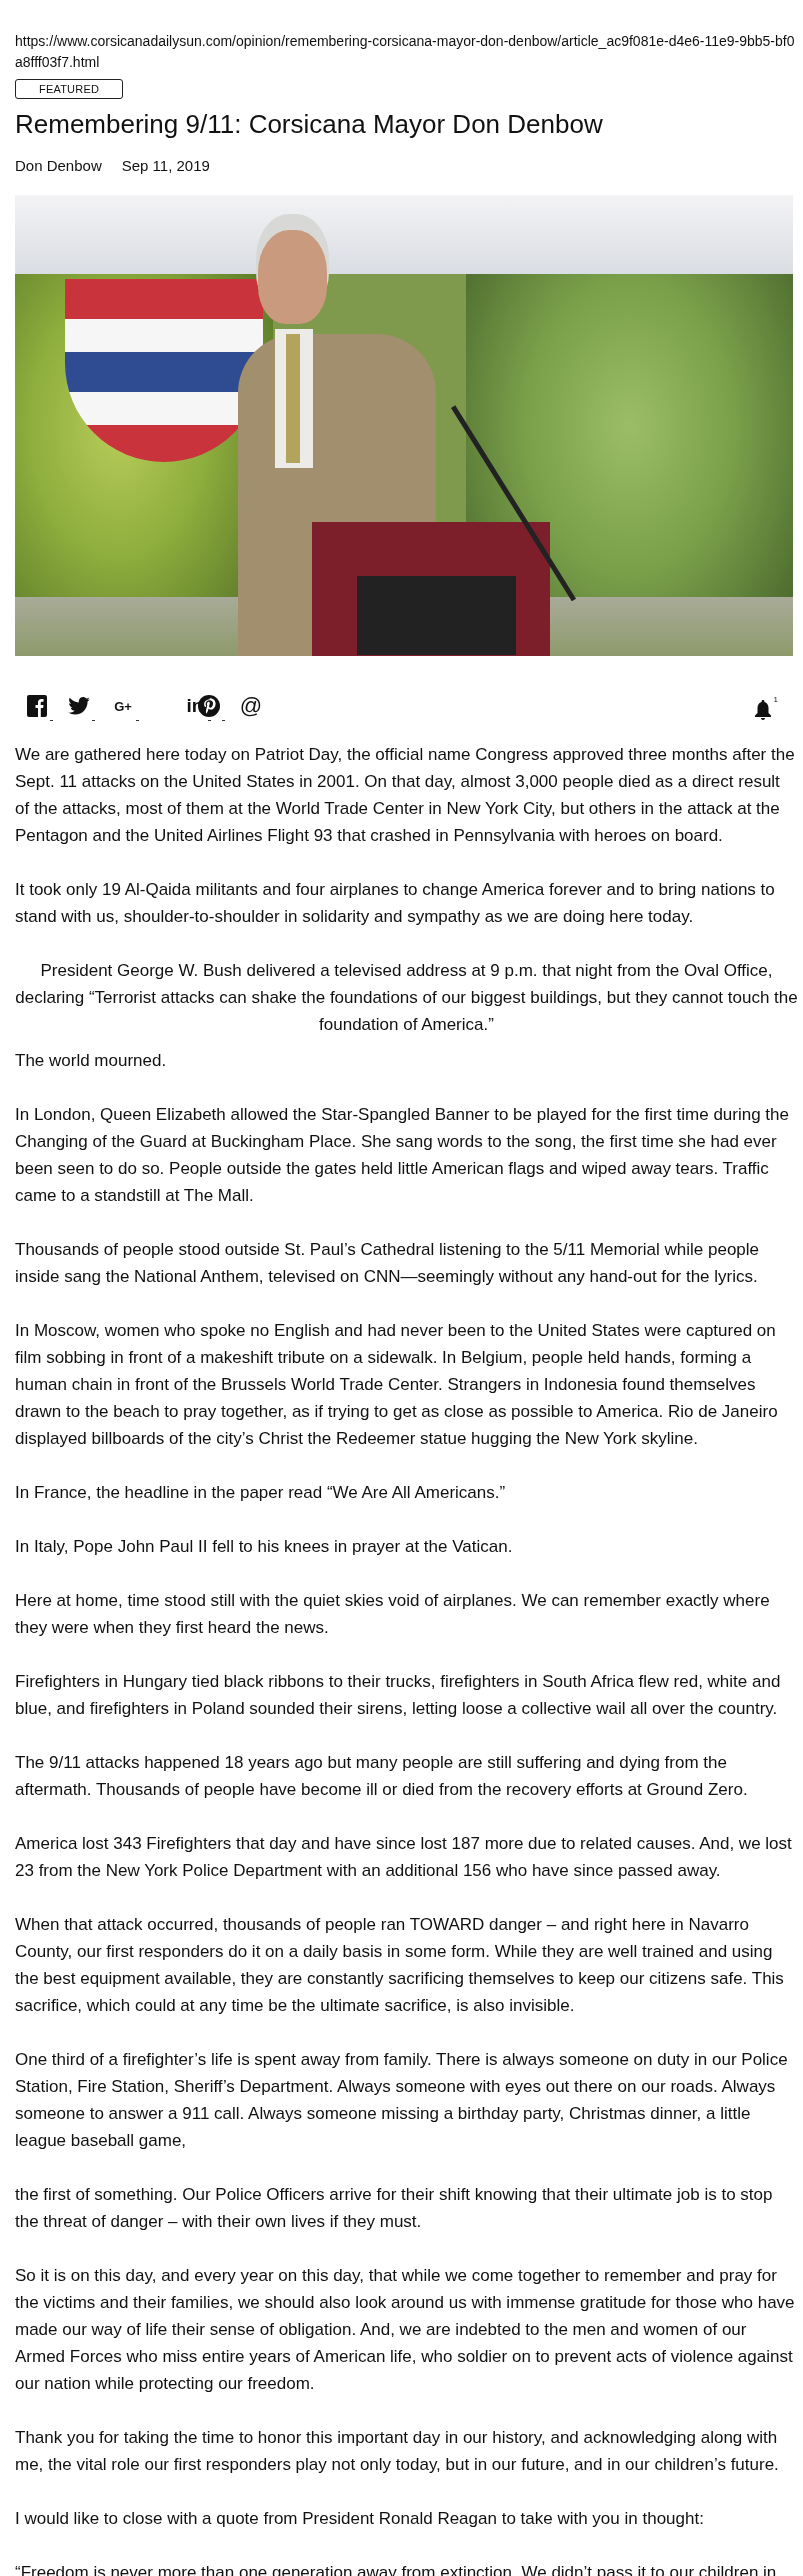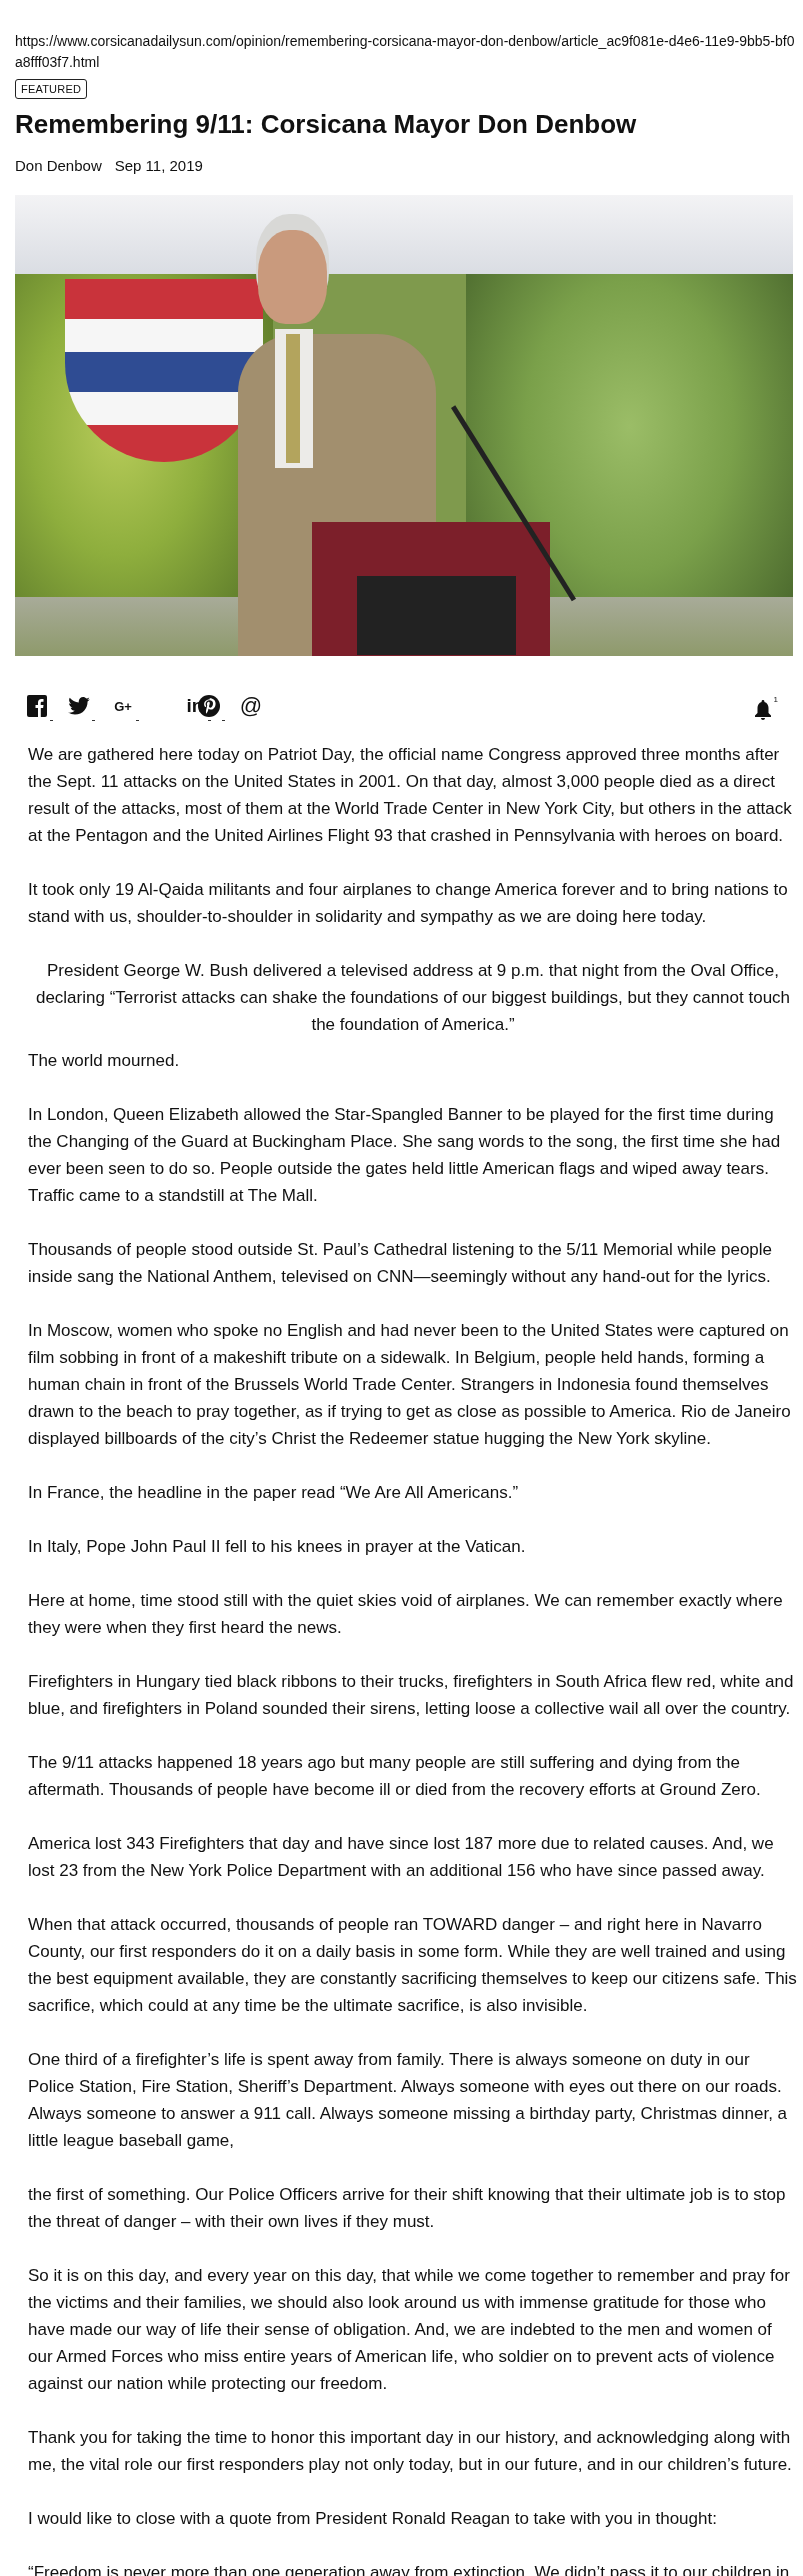--- a/index.html
+++ b/index.html
@@ -15,32 +15,32 @@
   .page { position: absolute; left: 15px; top: 0; width: 783px; }
 
   .url {
     position: absolute; top: 31px; left: 0; width: 783px;
     font-size: 14px; line-height: 21px; color: #111;
     word-break: break-all;
   }
   .badge {
     position: absolute; top: 79px; left: 0;
     border: 1px solid #222; border-radius: 3px;
-    font-size: 11px; line-height: 16px; padding: 1px 5px;
+    font-size: 11px; line-height: 16px; padding: 1px 23px;
     letter-spacing: 0.2px; color: #111;
   }
   .title {
     position: absolute; top: 106px; left: 0;
-    font-size: 26px; line-height: 36px; font-weight: bold; color: #111;
+    font-size: 26px; line-height: 36px; font-weight: normal; color: #111;
   }
   .byline {
     position: absolute; top: 156px; left: 0;
     font-size: 15px; line-height: 20px; color: #111;
   }
-  .byline span + span { margin-left: 13px; }
+  .byline span + span { margin-left: 20px; }
 
   .photo {
     position: absolute; top: 195px; left: 0; width: 778px; height: 461px;
     overflow: hidden;
     background: linear-gradient(180deg, #eceef2 0 17%, #7f9a4d 17% 100%);
   }
   .photo .canopy {
     position: absolute; left: 0; top: 0; width: 100%; height: 79px;
     background: linear-gradient(180deg, #f3f3f5, #dadde3);
   }
@@ -108,21 +108,21 @@
     position: absolute; top: 698px; right: 22px; width: 22px; height: 26px; cursor: pointer;
   }
   .bell-count {
     position: absolute; top: -3px; right: -2px; font-size: 8px; color: #111;
   }
 
   .body-text {
     position: absolute; top: 741px; left: 0; width: 783px;
     font-size: 17px; line-height: 27px; color: #111;
   }
-  .body-text p { margin: 0 0 27px 13px; }
+  .body-text p { margin: 0 0 27px 0; }
   .body-text p.tight { margin-bottom: 9px; text-align: center; }
 </style>
 </head>
 <body>
 
 <div class="page">
 
   <div class="url">https://www.corsicanadailysun.com/opinion/remembering-corsicana-mayor-don-denbow/article_ac9f081e-d4e6-11e9-9bb5-bf0a8fff03f7.html</div>
 
   <div class="badge">FEATURED</div>

